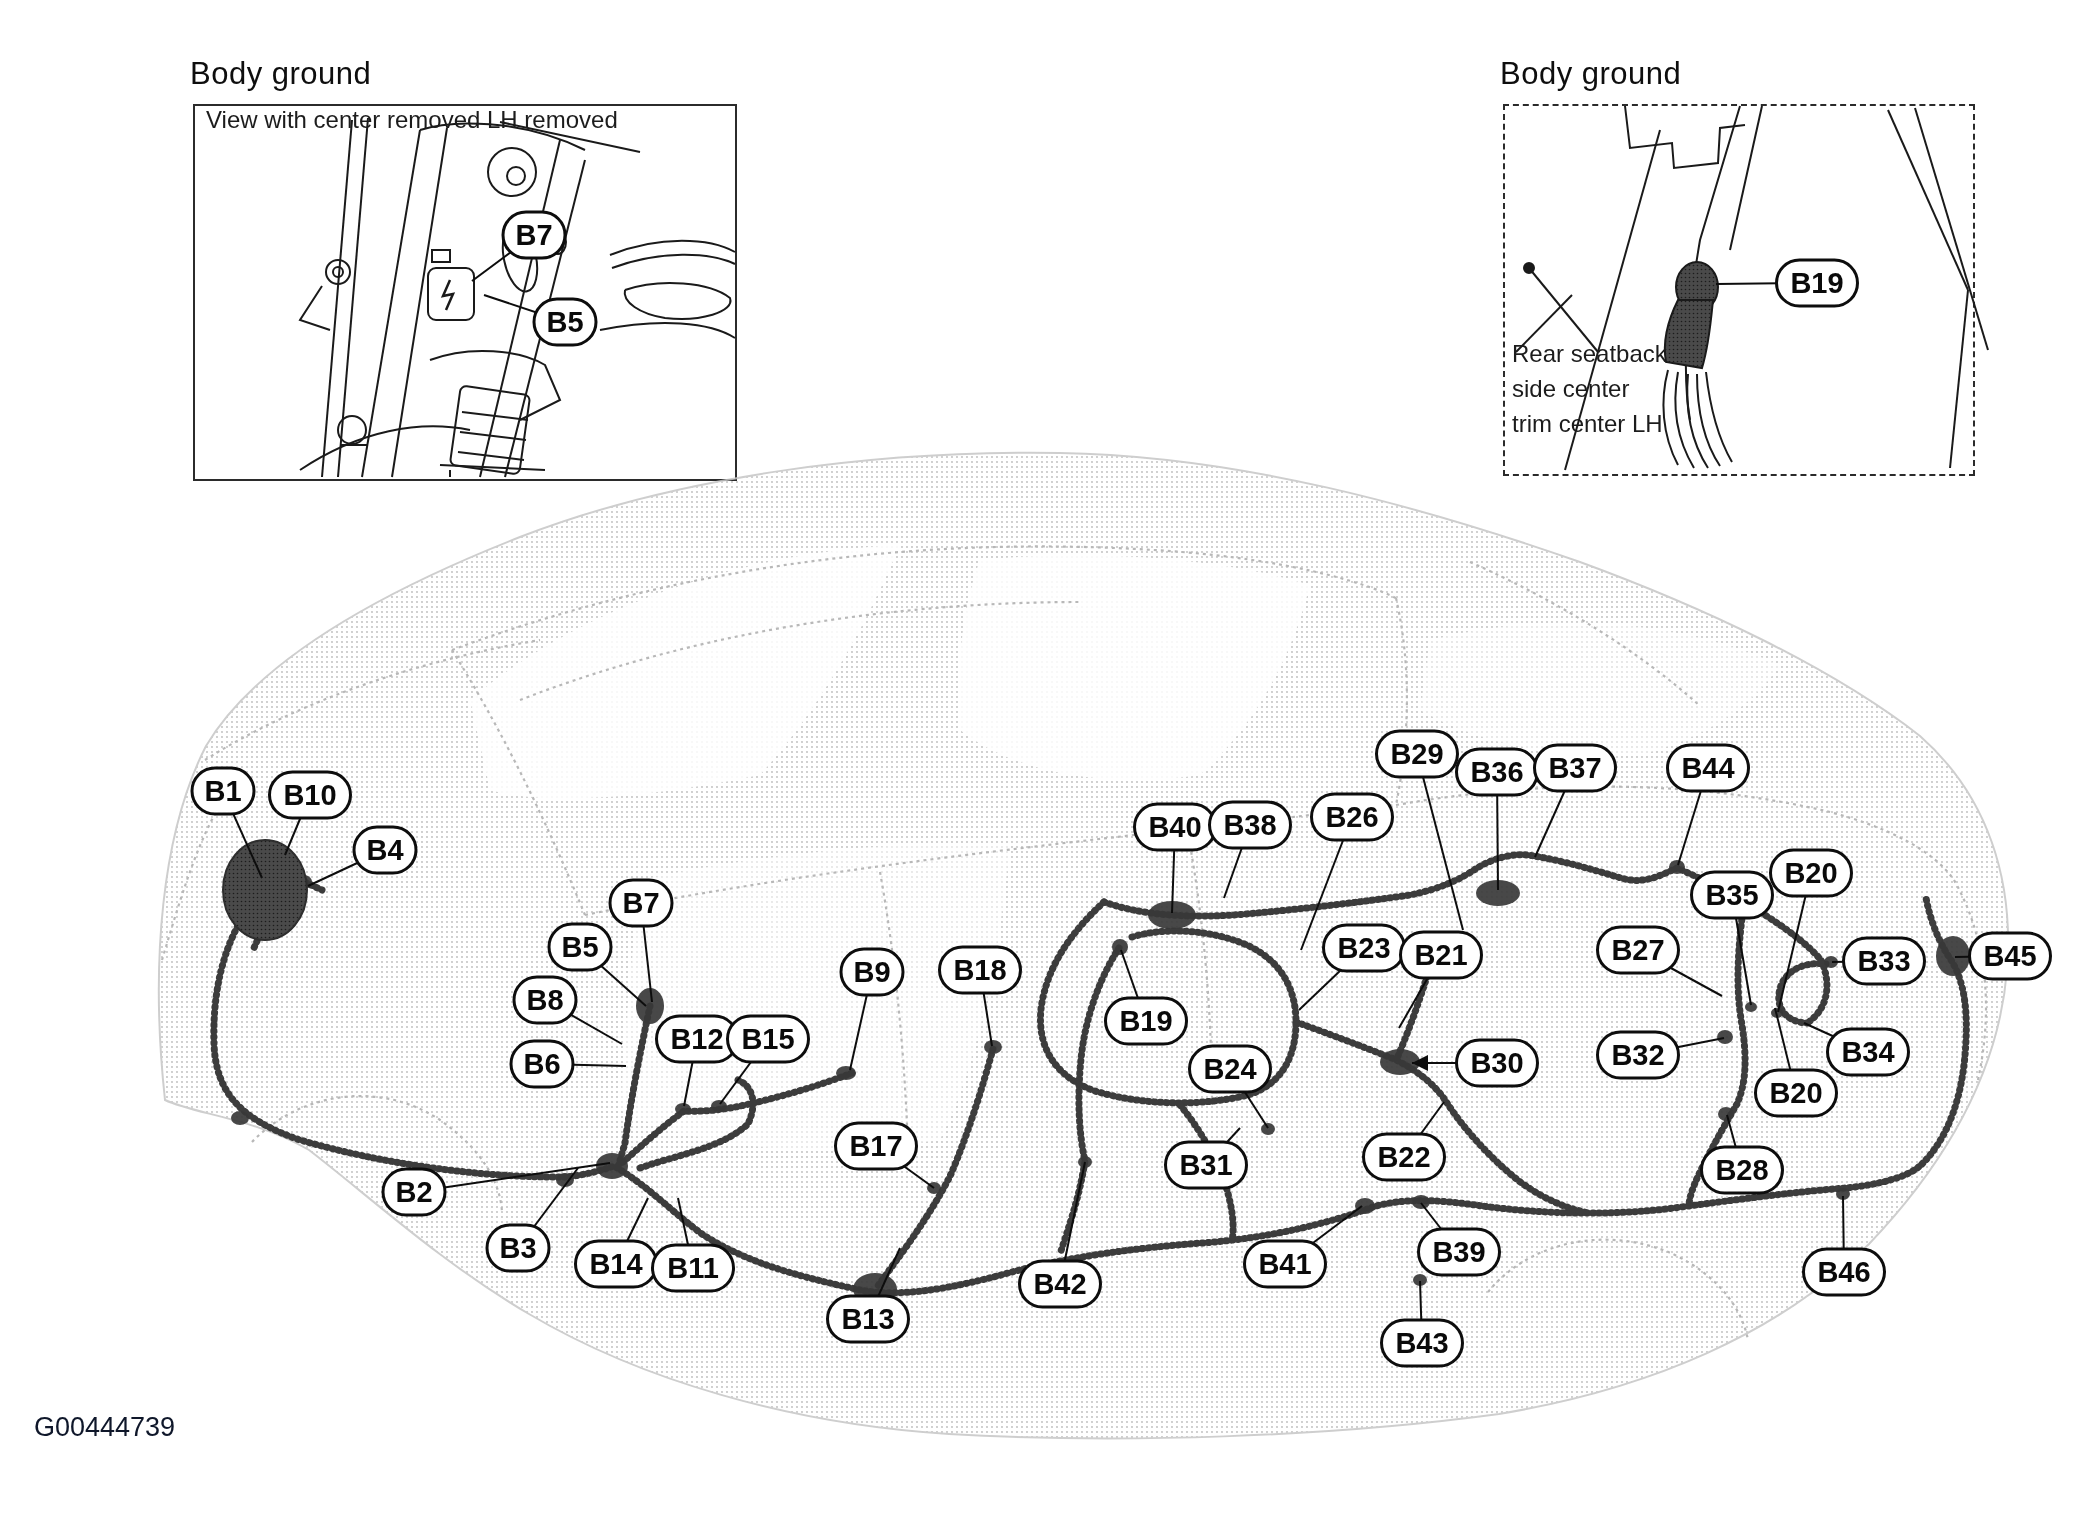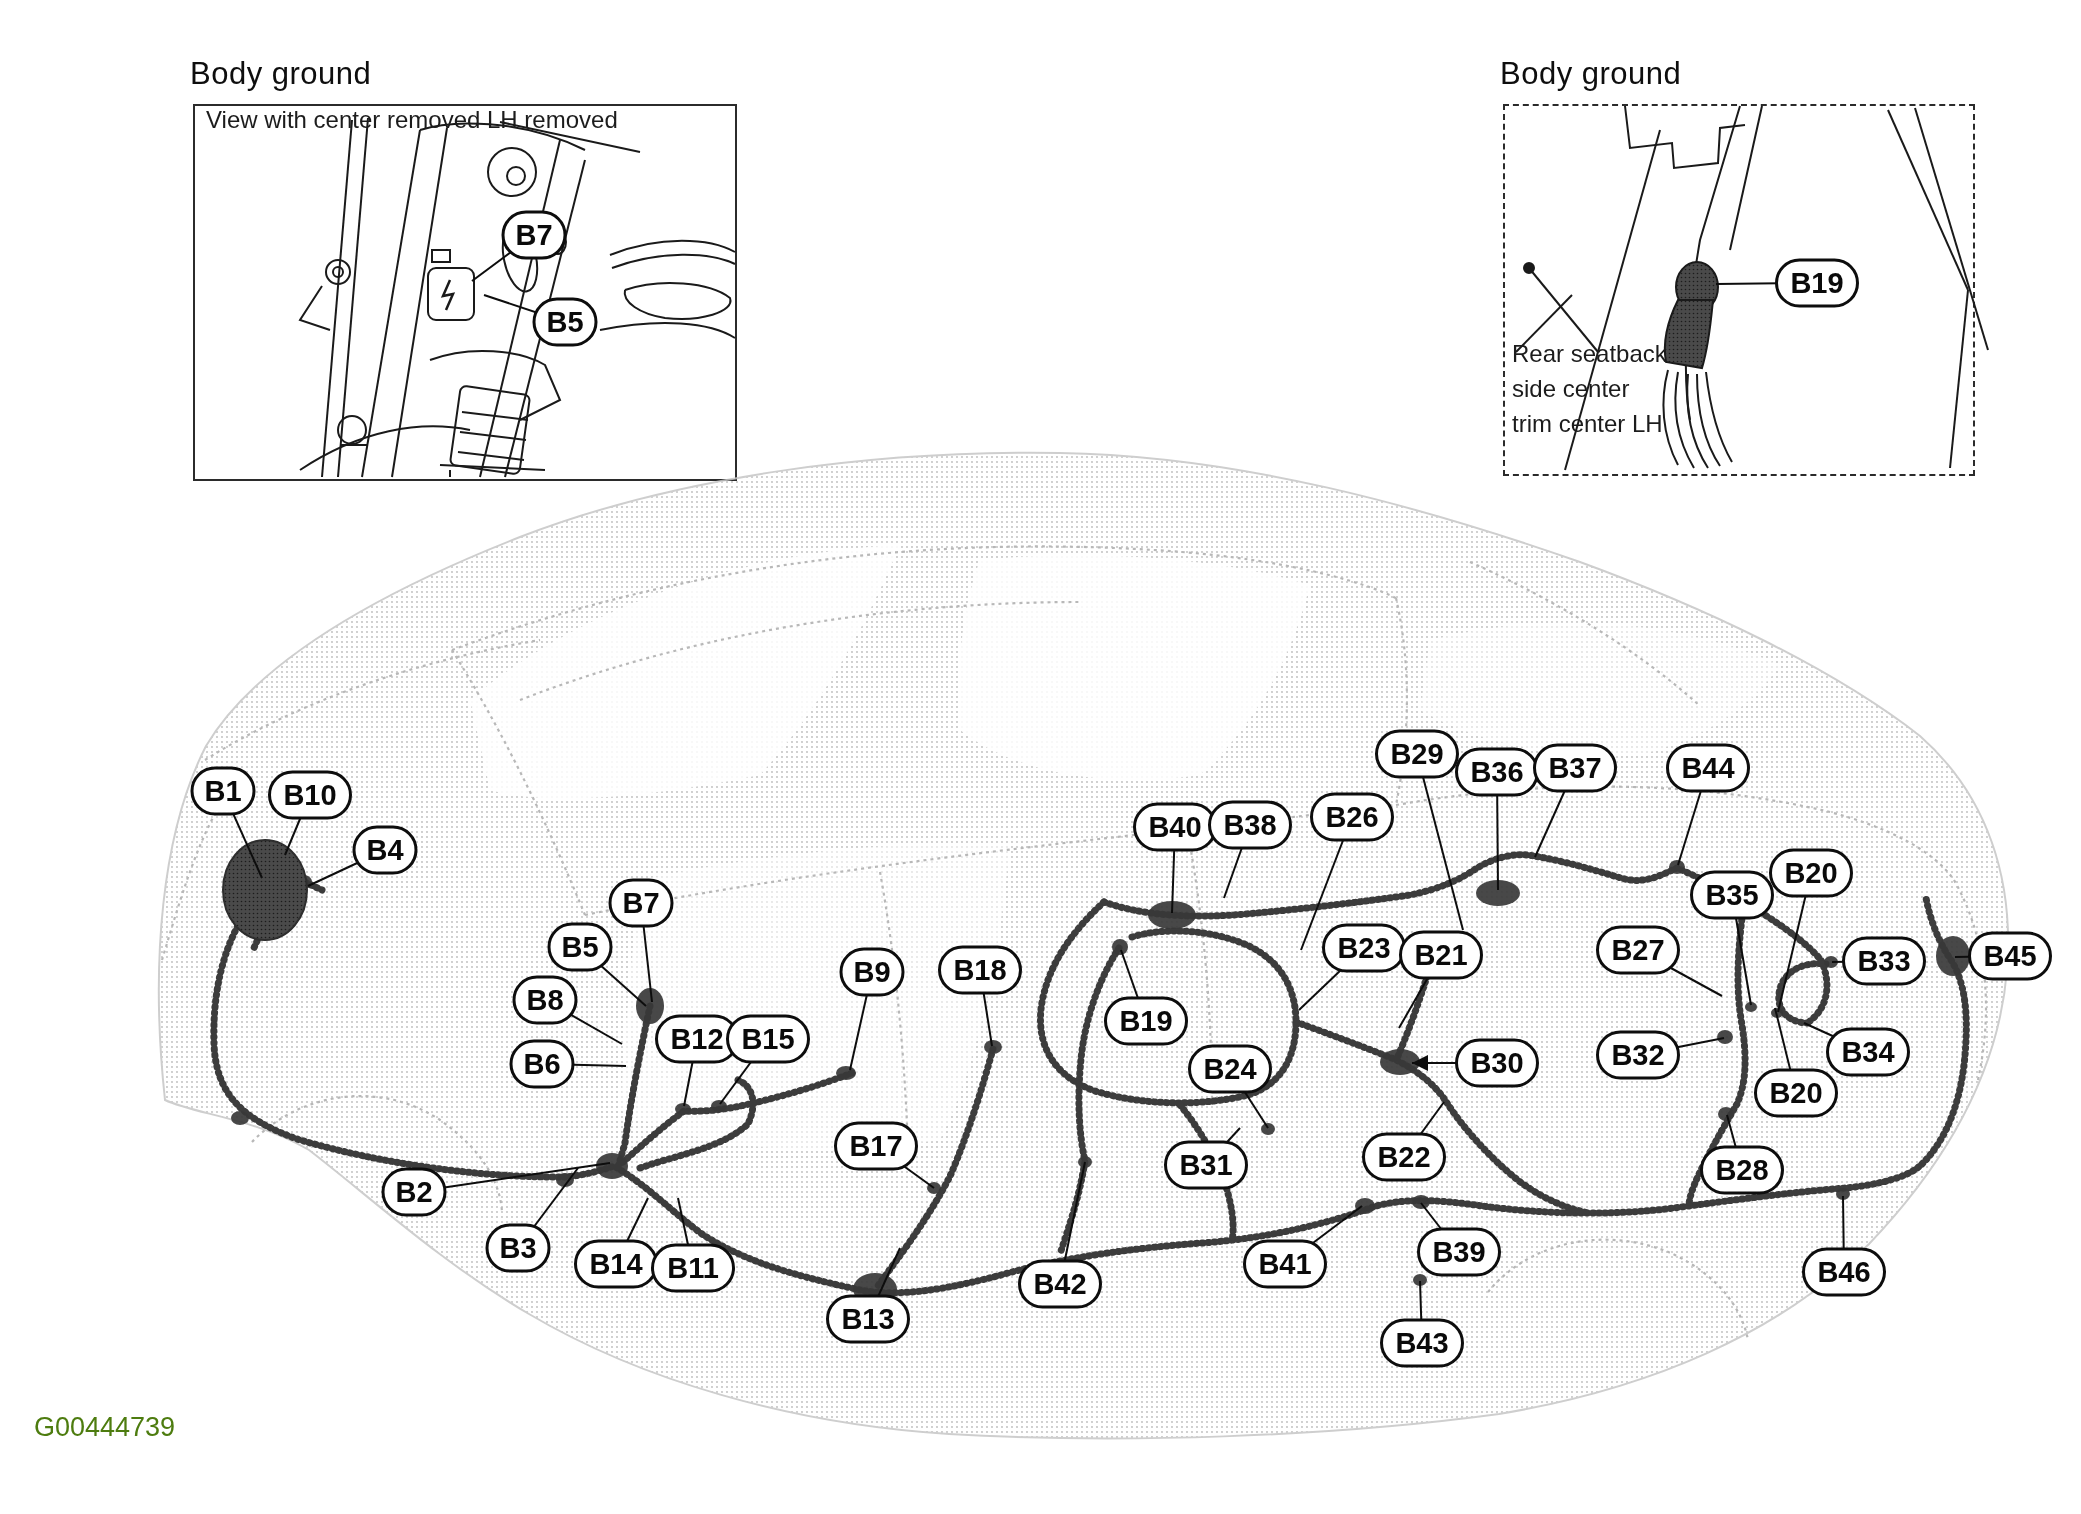--- a/index.html
+++ b/index.html
@@ -1,21 +1,21 @@
 <!DOCTYPE html>
 <html><head>
 <meta charset="utf-8">
 <style>
   html,body{margin:0;padding:0;background:#fff;}
   #stage{position:relative;width:2081px;height:1514px;background:#ffffff;overflow:hidden;
          font-family:"Liberation Sans", sans-serif;color:#111;}
   .inset-title{position:absolute;font-weight:normal;font-size:31px;letter-spacing:0.5px;color:#0e0e0e;}
   .inset-caption{position:absolute;font-size:24px;color:#1c1c1c;}
   .inset-caption.multi{line-height:35px;}
-  .figure-id{position:absolute;font-size:27px;color:#4d7c0f;}
+  .figure-id{position:absolute;font-size:27px;color:#0f172a;}
   .box-left{position:absolute;border:2px solid #2b2b2b;background:transparent;}
   .box-right{position:absolute;border:2px dashed #2b2b2b;background:transparent;}
   svg{position:absolute;left:0;top:0;}
   text.co{font-family:"Liberation Sans", sans-serif;font-weight:bold;}
 </style>
 </head>
 <body>
 
 <div id="stage">
 

